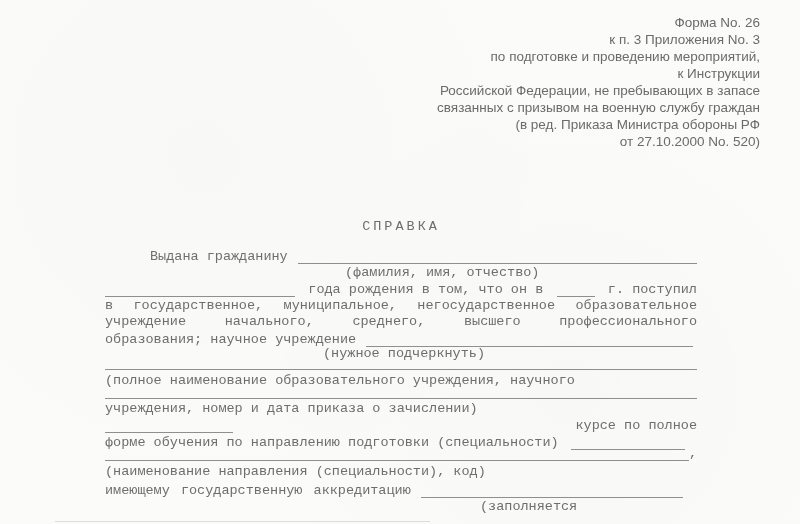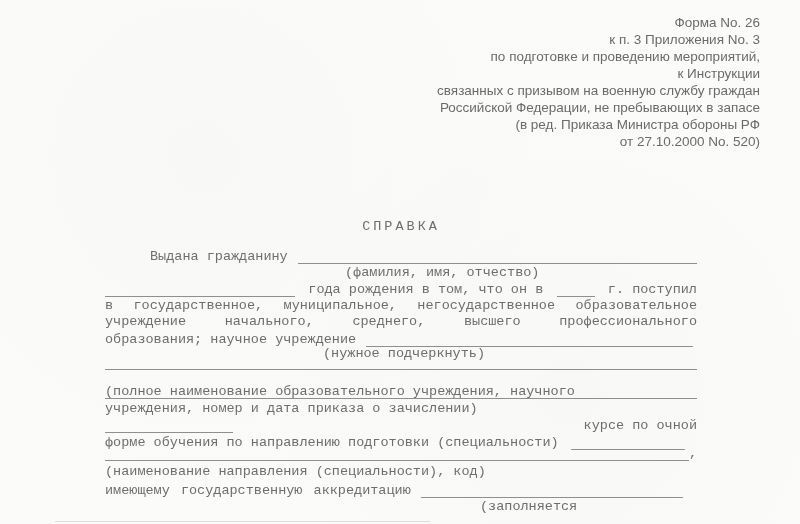--- a/index.html
+++ b/index.html
@@ -41,22 +41,22 @@
 </head>
 <body>
 
 <div class="paper">
 
   <div class="hdr">
     <div>Форма No. 26</div>
     <div>к п. 3 Приложения No. 3</div>
     <div>по подготовке и проведению мероприятий,</div>
     <div>к Инструкции</div>
+    <div>Российской Федерации, не пребывающих в запасе</div>
     <div>связанных с призывом на военную службу граждан</div>
-    <div>Российской Федерации, не пребывающих в запасе</div>
     <div>(в ред. Приказа Министра обороны РФ</div>
     <div>от 27.10.2000 No. 520)</div>
   </div>
 
   <div class="body">
 
     <div class="row title" style="top:218px">
       <span>СПРАВКА</span>
     </div>
 
@@ -83,30 +83,30 @@
       <span>образования; научное учреждение</span>
       <span class="ul fill" style="margin-left:10px;margin-right:4px"></span>
     </div>
     <div class="row" style="top:345px">
       <span class="cap" style="margin-left:218px;width:265px">(нужное подчеркнуть)</span>
     </div>
 
     <div class="row" style="top:354px">
       <span class="ul fill"></span>
     </div>
-    <div class="row cap" style="top:384px;display:block">(полное наименование образовательного учреждения, научного</div>
+    <div class="row cap" style="top:373px;display:block">(полное наименование образовательного учреждения, научного</div>
 
     <div class="row" style="top:383px">
       <span class="ul fill"></span>
     </div>
     <div class="row cap" style="top:401px;display:block">учреждения, номер и дата приказа о зачислении)</div>
 
     <div class="row" style="top:417px;justify-content:space-between">
       <span class="ul" style="width:128px"></span>
-      <span>курсе по очной</span>
+      <span>курсе по полное</span>
     </div>
 
     <div class="row" style="top:434px">
       <span>форме обучения по направлению подготовки (специальности)</span>
       <span class="ul fill" style="margin-left:12px;margin-right:12px"></span>
     </div>
 
     <div class="row" style="top:445px">
       <span class="ul fill"></span>
       <span>,</span>

